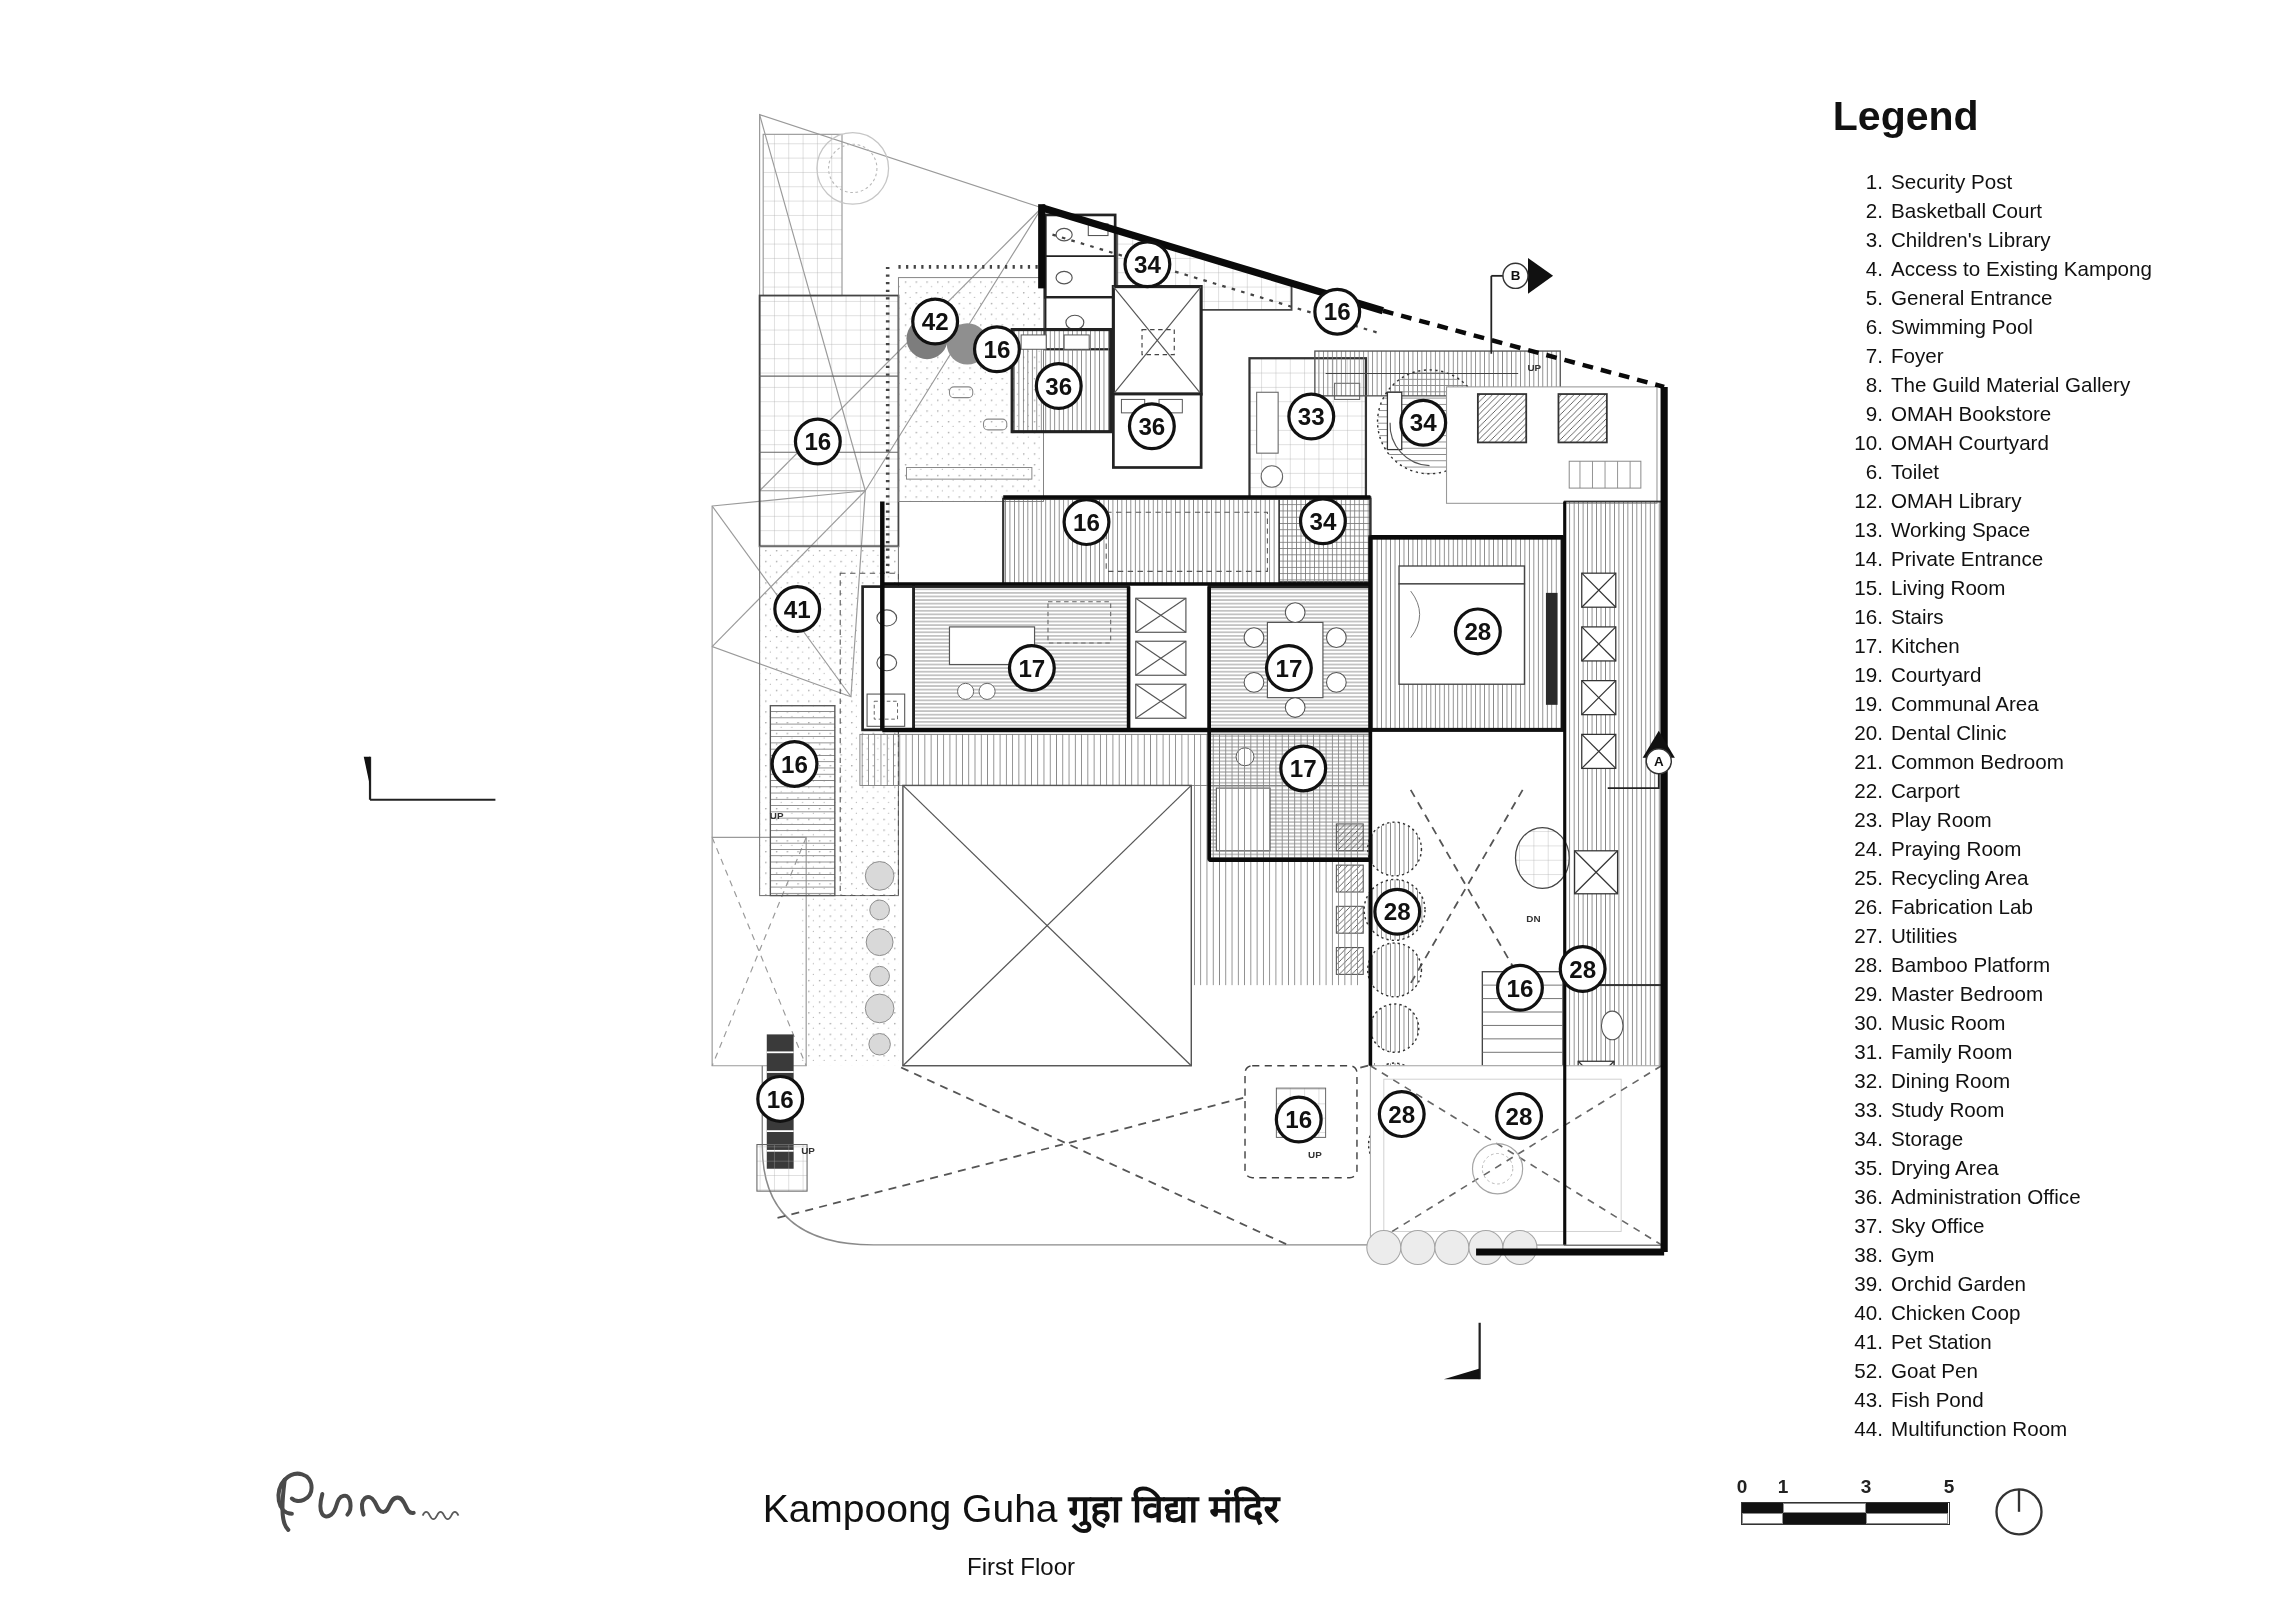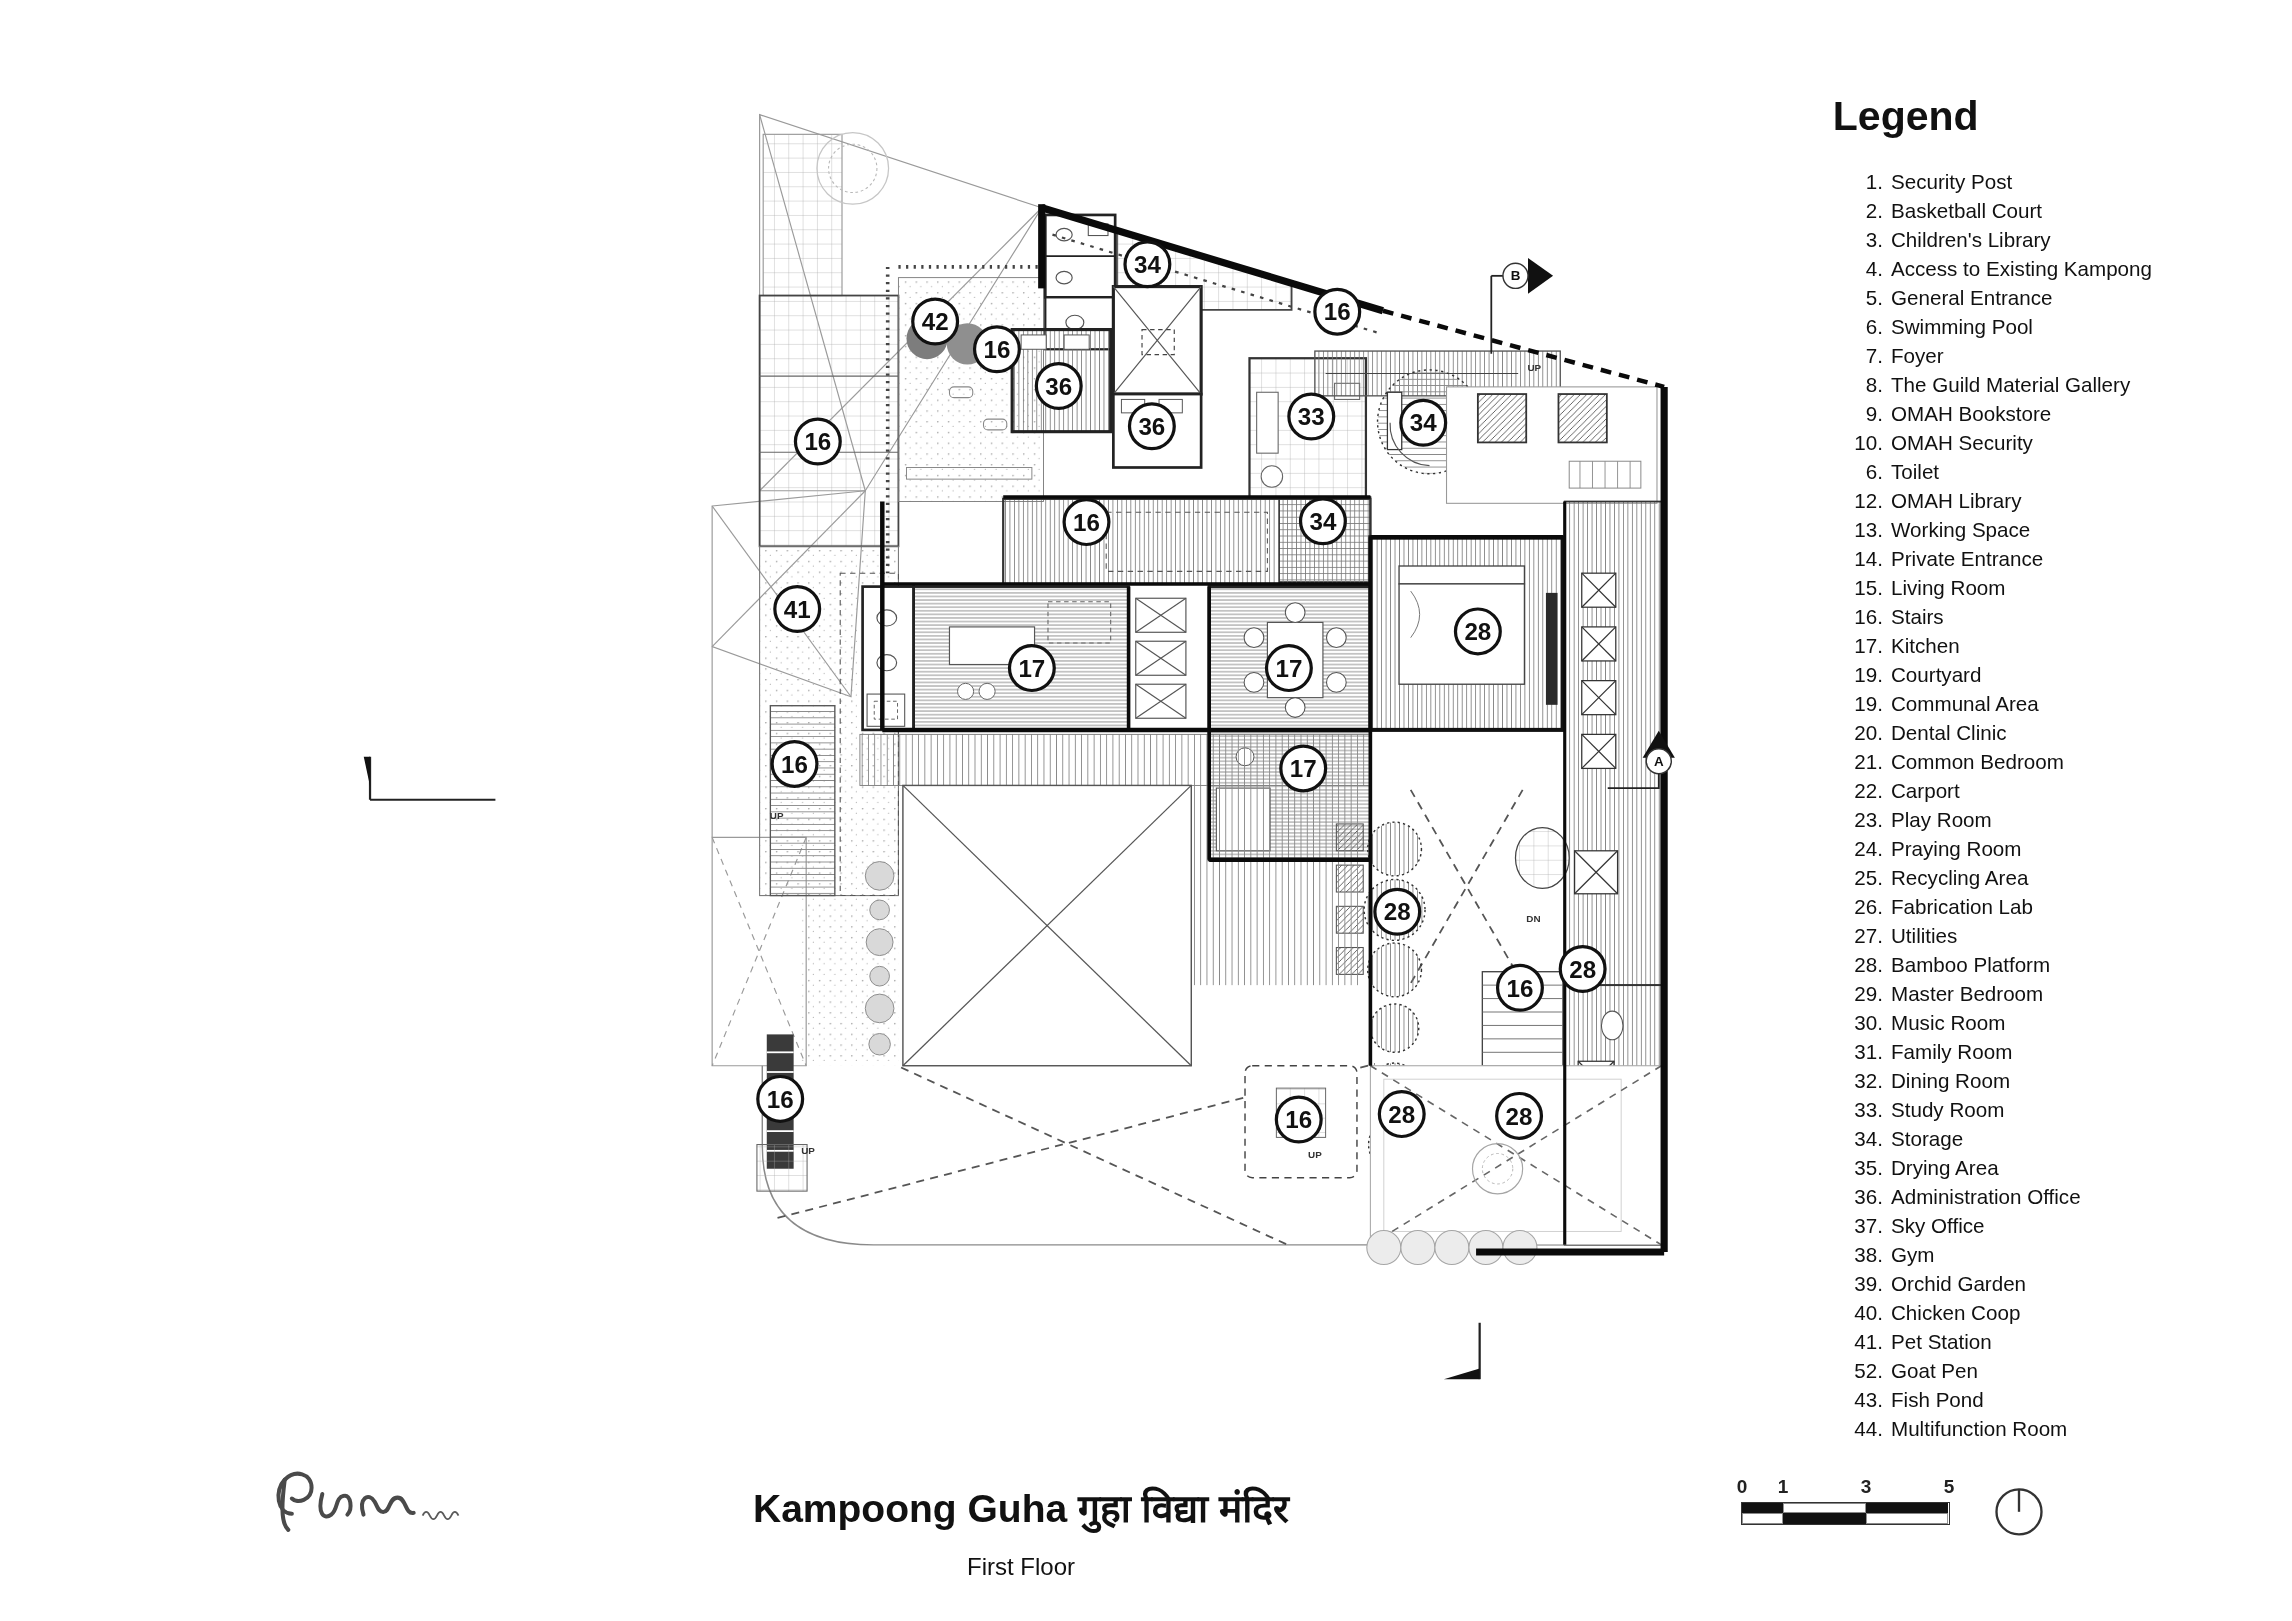--- a/index.html
+++ b/index.html
@@ -17,21 +17,21 @@
                      text-anchor:middle;fill:#111;}
   
   #legend{position:absolute;left:1831px;top:93px;width:351px;}
   #legend h1{margin:0 0 27px 1.8px;font-size:41px;font-weight:bold;letter-spacing:0;}
   .lrow{display:flex;line-height:29px;font-size:20.6px;}
   .lnum{width:52px;text-align:right;flex:0 0 52px;}
   .llab{padding-left:8px;}
   
   #title-block{position:absolute;left:618px;top:1485px;width:806px;text-align:center;}
   #title-main{font-size:39px;line-height:1.25;}
-  #title-main .tb{font-weight:bold;}
+  #title-main .tb{font-weight:normal;}
   #title-main .td{font-weight:bold;}
   #title-sub{font-size:24px;margin-top:19px;font-weight:normal;}
   
   #scalebar{position:absolute;left:1742px;top:1476px;width:208px;height:54px;}
   .sb-label{position:absolute;top:0;font-size:19px;transform:translateX(-50%);font-weight:bold;color:#222;}
   #sb-bar{position:absolute;left:0;top:27px;width:207px;height:20.6px;outline:1.3px solid #333;}
   .sb-seg{position:absolute;height:10.3px;}
   
   #north{position:absolute;left:1992px;top:1483px;}
   
@@ -519,21 +519,21 @@
       <div class="lrow">
         <span class="lnum">8.</span>
         <span class="llab">The Guild Material Gallery</span>
       </div>
       <div class="lrow">
         <span class="lnum">9.</span>
         <span class="llab">OMAH Bookstore</span>
       </div>
       <div class="lrow">
         <span class="lnum">10.</span>
-        <span class="llab">OMAH Security</span>
+        <span class="llab">OMAH Courtyard</span>
       </div>
       <div class="lrow">
         <span class="lnum">6.</span>
         <span class="llab">Toilet</span>
       </div>
       <div class="lrow">
         <span class="lnum">12.</span>
         <span class="llab">OMAH Library</span>
       </div>
       <div class="lrow">

